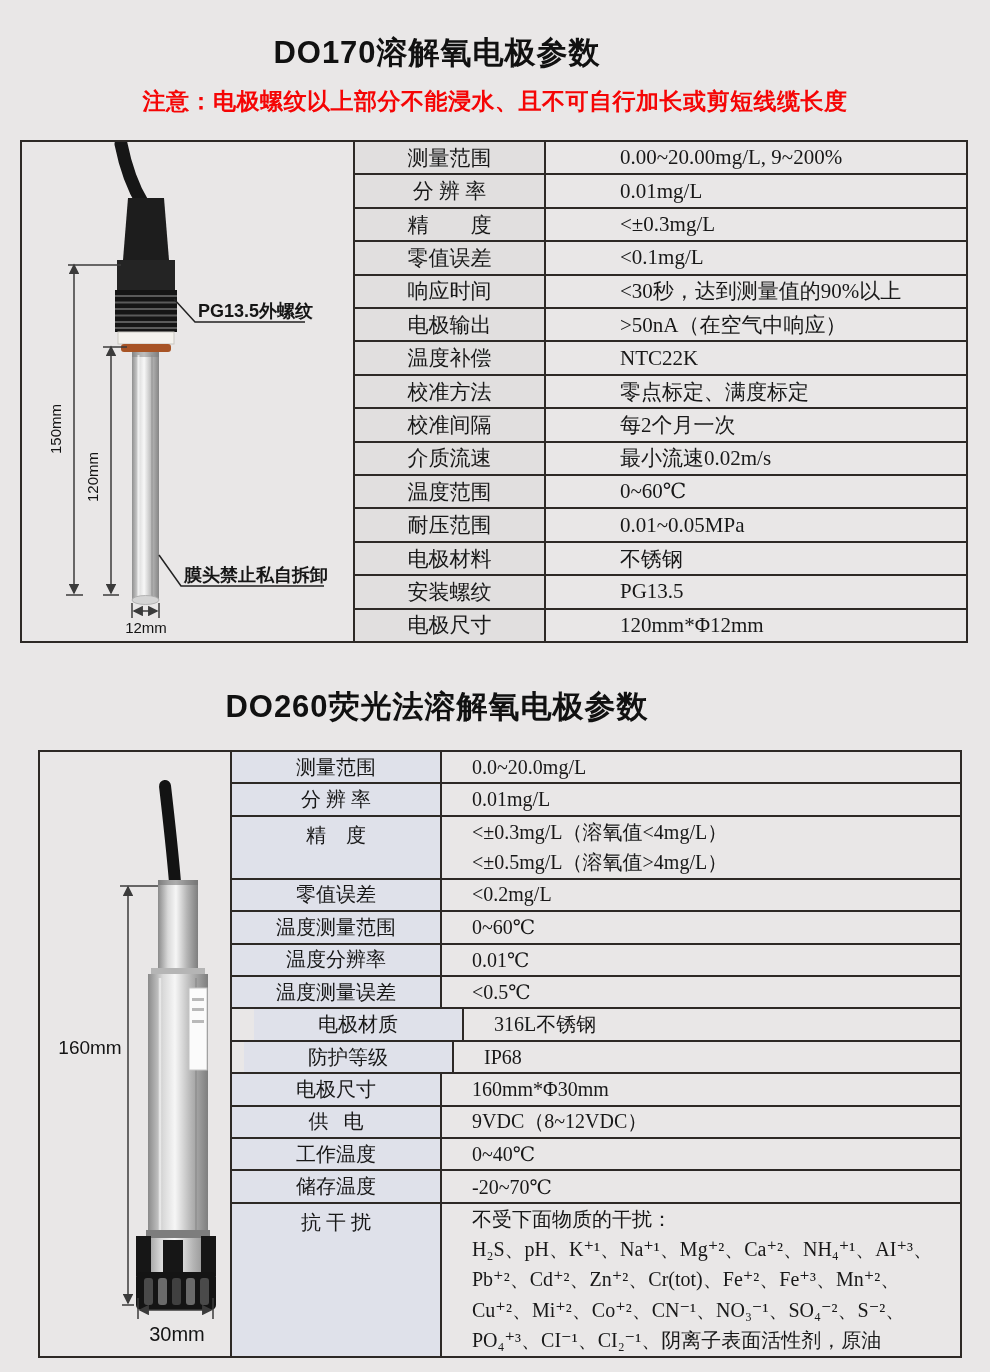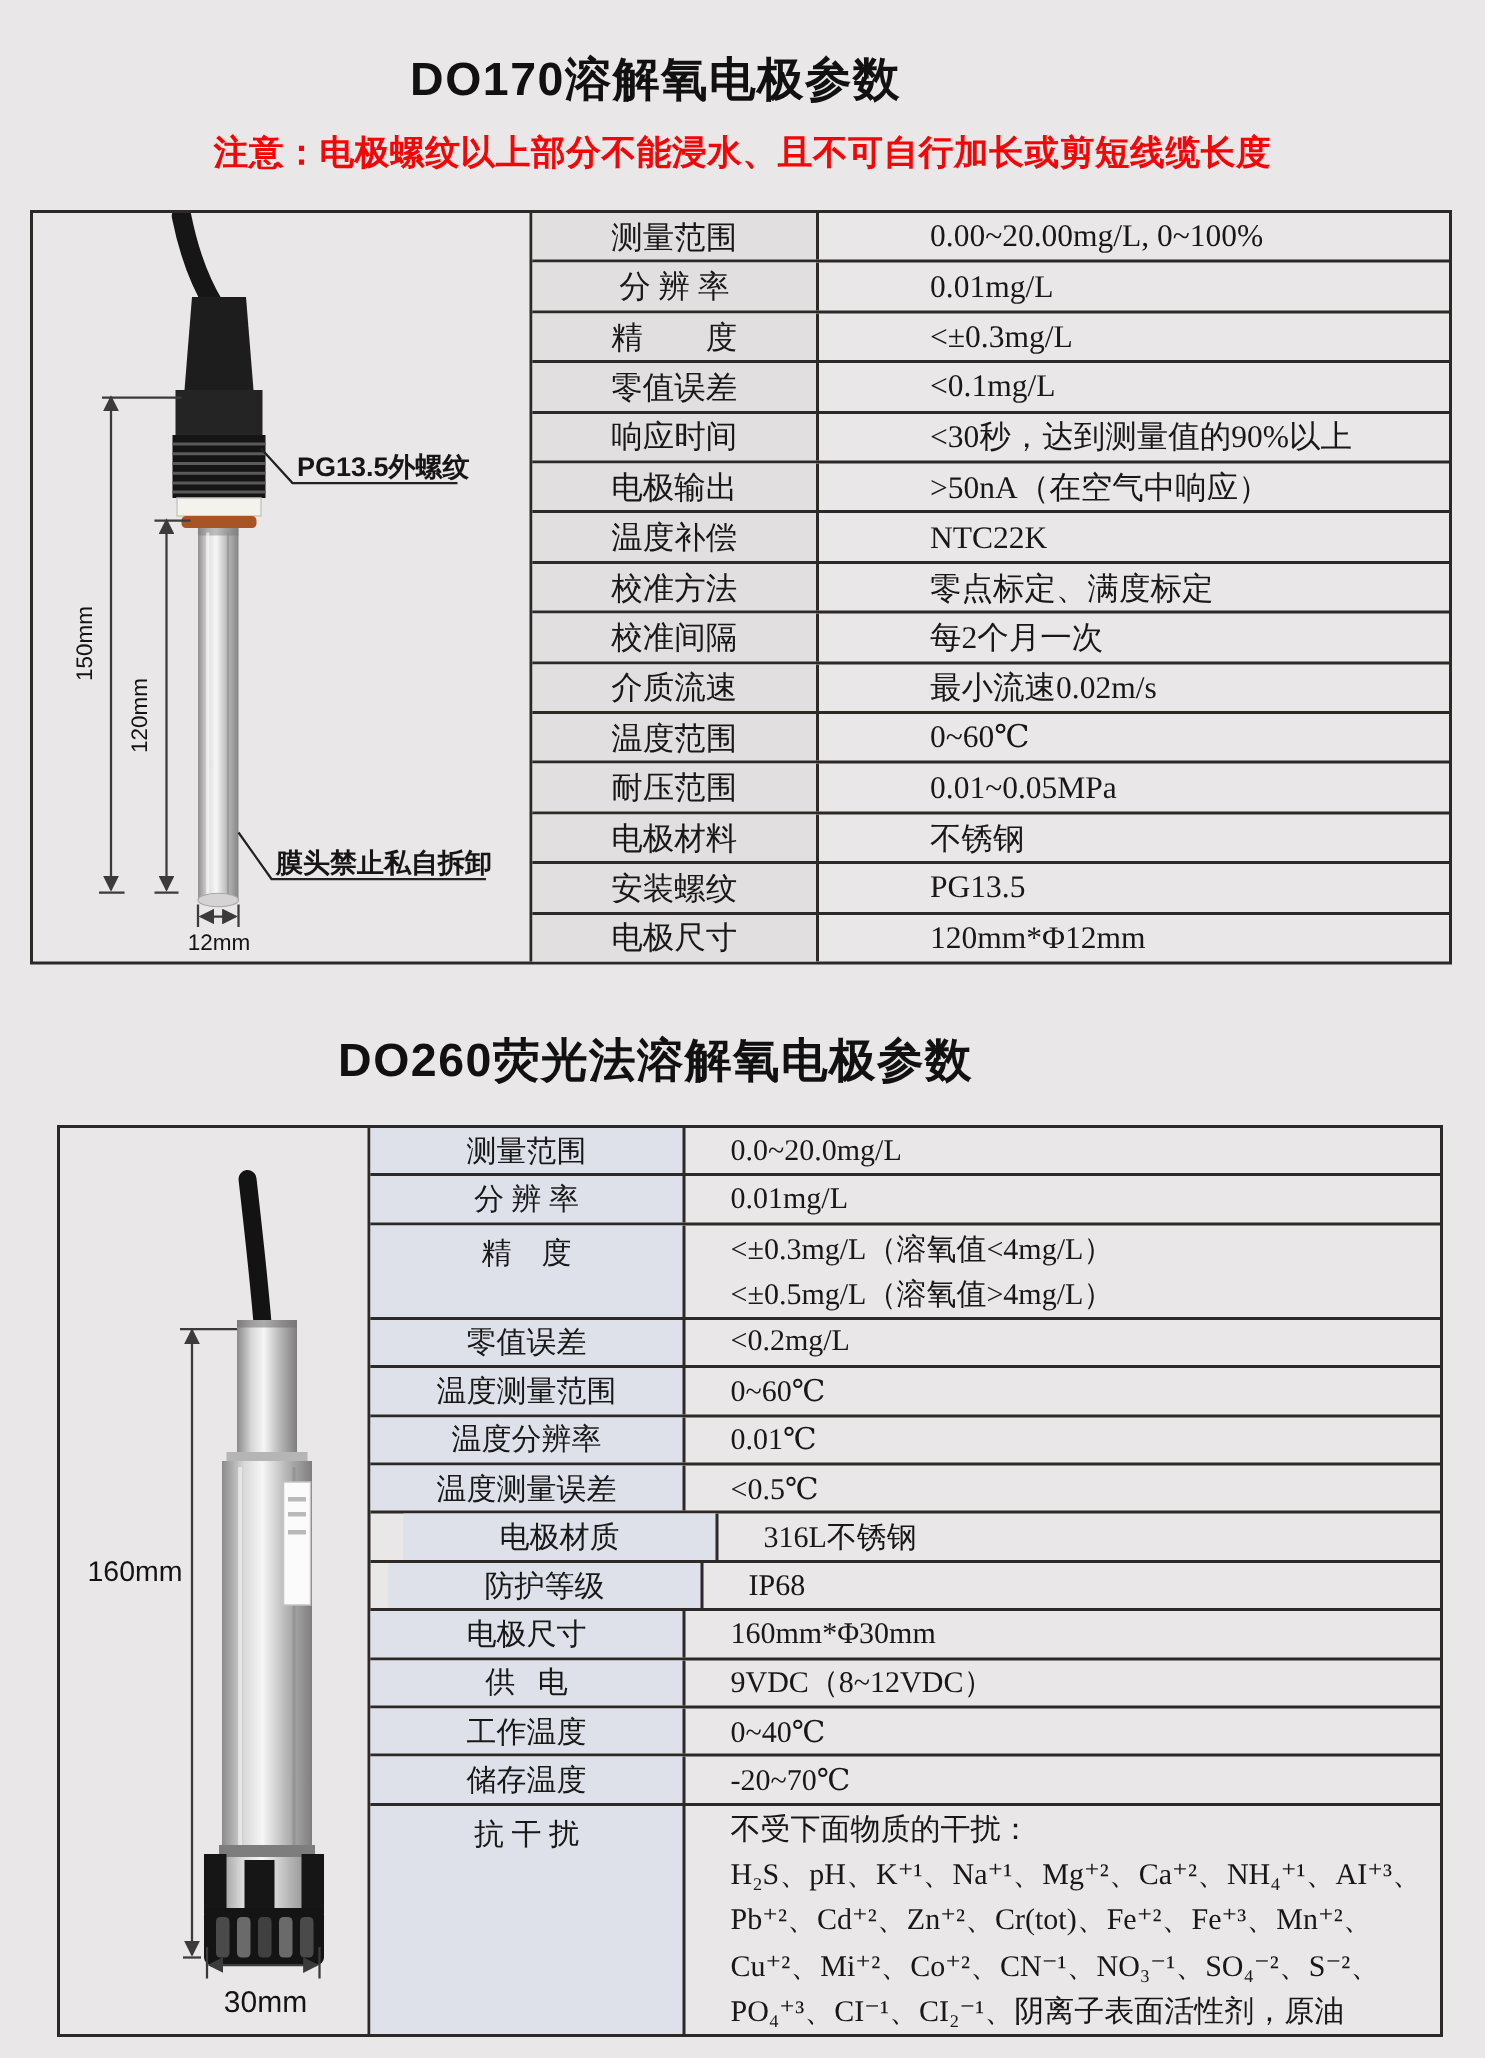--- a/index.html
+++ b/index.html
@@ -17,21 +17,21 @@
   #note{position:absolute;top:86px;left:0;width:990px;text-align:center;
         font-weight:bold;font-size:23px;color:#f50505;letter-spacing:0.5px;}
 
   .spec-box{position:absolute;border:2px solid var(--bc);box-sizing:border-box;
             display:flex;background:var(--bg);}
   #box1{left:20px;top:140px;width:948px;height:503px;}
   #box2{left:38px;top:750px;width:924px;height:608px;}
 
   .photo-panel{position:relative;flex:0 0 auto;}
   #panel1{width:331px;}
-  #panel2{width:205px;}
+  #panel2{width:190px;}
   .photo-panel svg{display:block;}
 
   .spec-table{flex:1;display:flex;flex-direction:column;border-left:2px solid var(--bc);
               font-family:"Liberation Serif","DejaVu Serif",serif;color:#181818;}
   .t1{font-size:21px;}
   .t2{font-size:20px;}
   .tr{display:flex;min-height:0;}
   .tr + .tr{border-top:2px solid var(--bc);}
   .td{box-sizing:border-box;}
   .td.label{display:flex;align-items:center;justify-content:center;border-right:2px solid var(--bc);}
@@ -113,21 +113,21 @@
         <path d="M137 413 L159 444 L302 444" stroke="#222" stroke-width="1.5" fill="none"></path>
         <text class="callout-text" font-size="18" x="162" y="439">膜头禁止私自拆卸</text>
       </svg>
     </div>
     <div id="table1" class="spec-table t1">
         <div class="tr" style="flex: 1 1 0px;">
           <div class="td label">
             <span>测量范围</span>
           </div>
           <div class="td value">
-            <div class="vline">0.00~20.00mg/L, 0~100%</div>
+            <div class="vline">0.00~20.00mg/L, 9~200%</div>
           </div>
         </div>
         <div class="tr" style="flex: 1 1 0px;">
           <div class="td label">
             <span>分 辨 率</span>
           </div>
           <div class="td value">
             <div class="vline">0.01mg/L</div>
           </div>
         </div>

